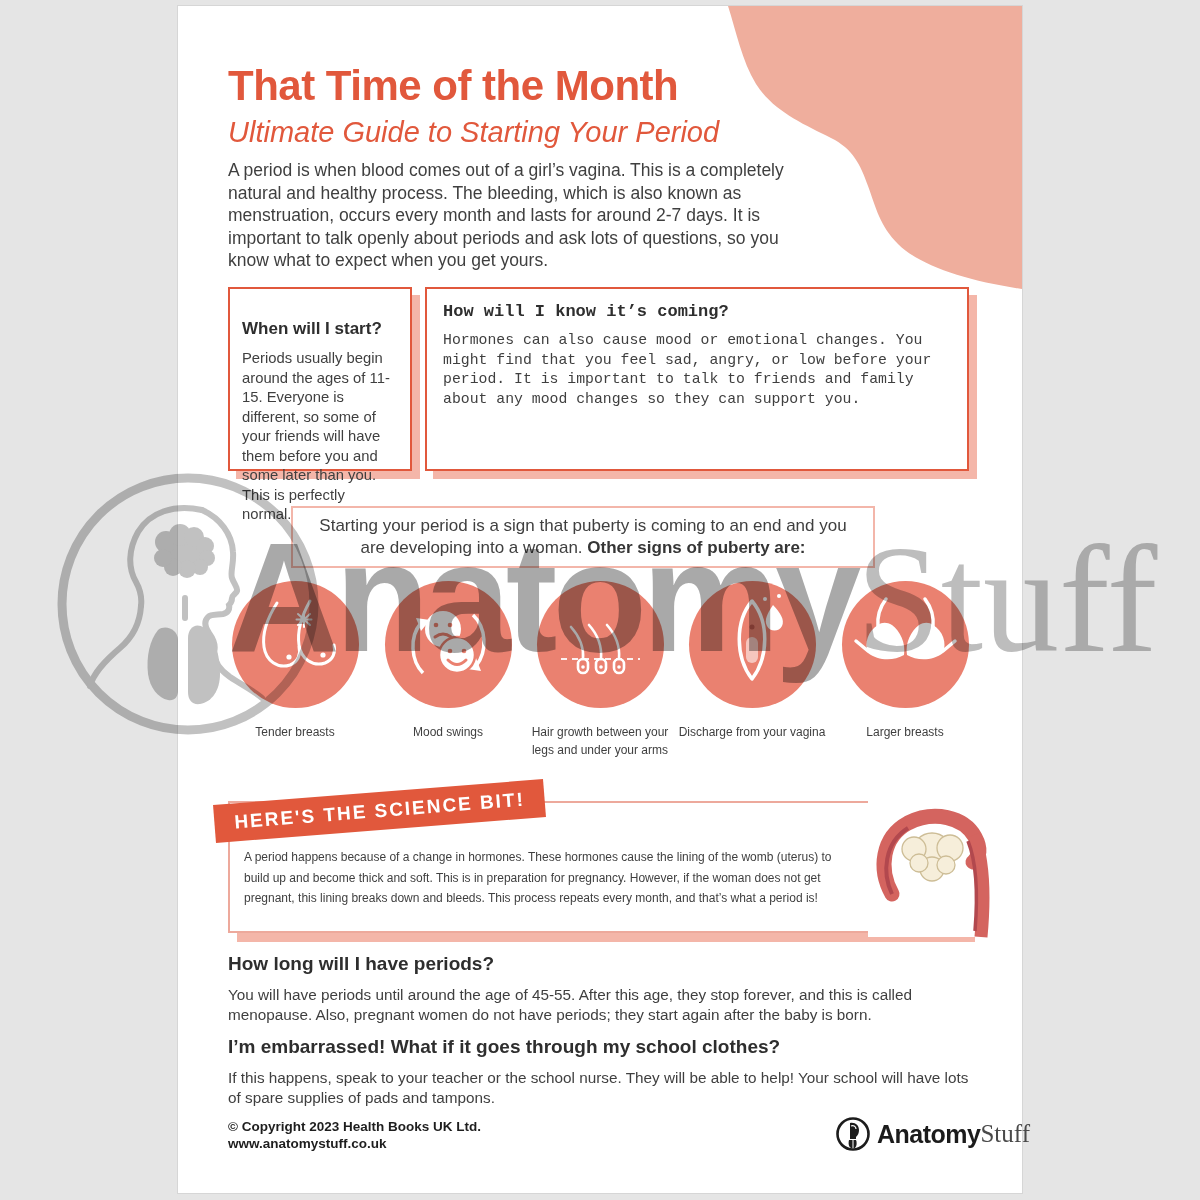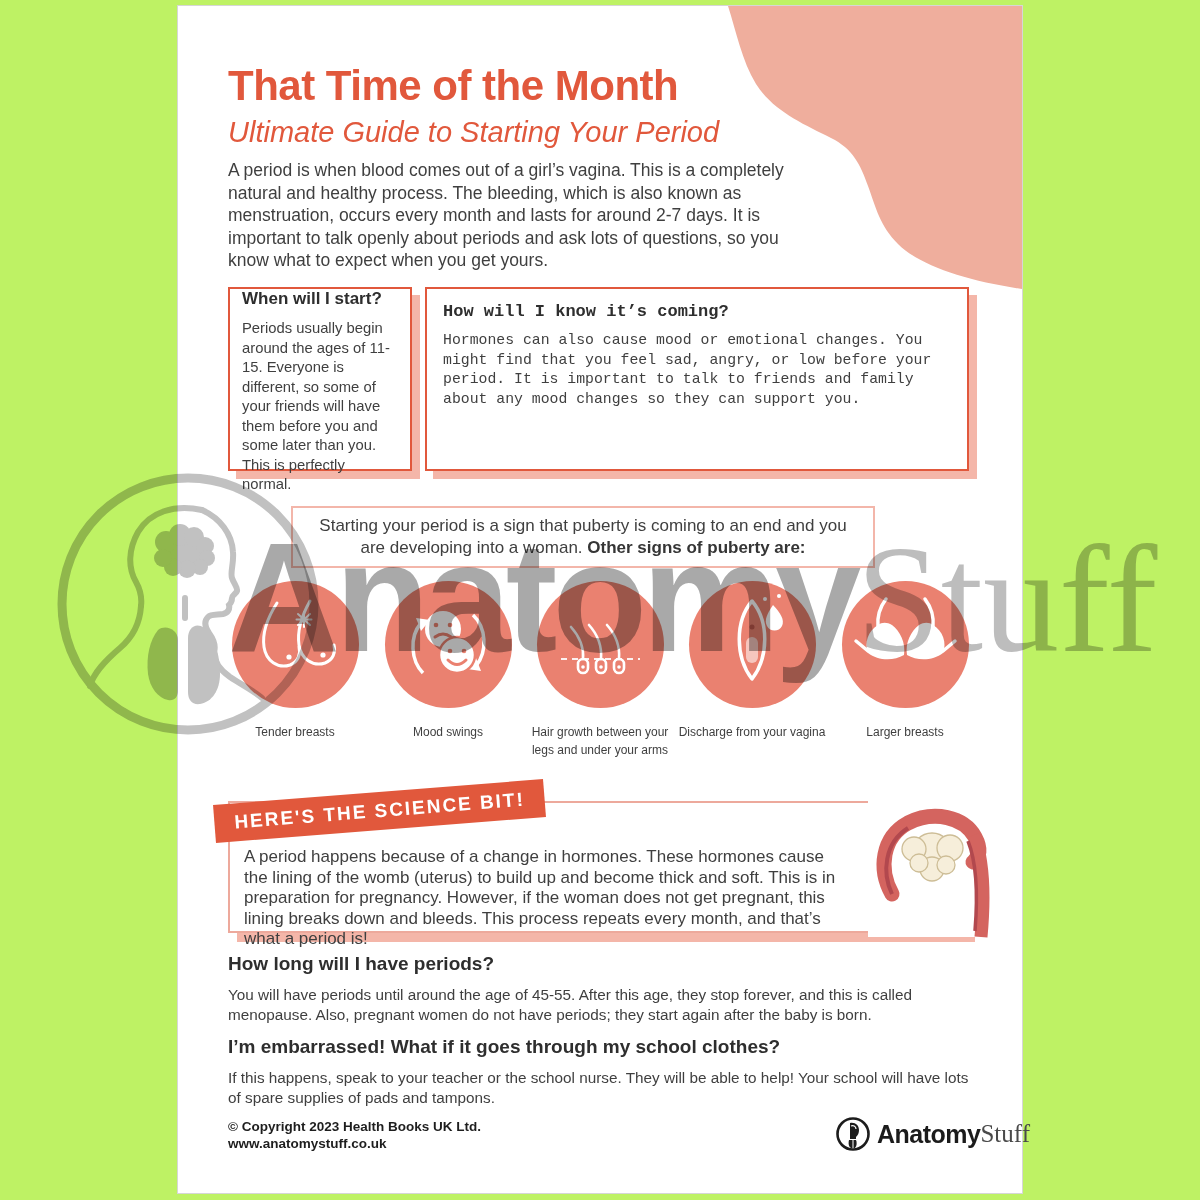--- a/index.html
+++ b/index.html
@@ -1,51 +1,51 @@
 <!DOCTYPE html>
 <html><head>
 <meta charset="utf-8">
 <style>
   html,body{margin:0;padding:0;background:#ffffff;}
   body{width:1200px;height:1200px;position:relative;font-family:"Liberation Sans",sans-serif;}
-  .canvas{position:absolute;left:0;top:0;width:1200px;height:1200px;overflow:hidden;background:#bef264;}
+  .canvas{position:absolute;left:0;top:0;width:1200px;height:1200px;overflow:hidden;background:#e5e5e5;}
 
   .page{position:absolute;left:177px;top:5px;width:846px;height:1189px;background:#fff;
         border:1px solid #d6d6d6;box-sizing:border-box;}
 
   
   .blob{position:absolute;right:0;top:0;width:294px;height:285px;}
 
   .title{position:absolute;left:50px;top:56px;font-size:42px;font-weight:bold;color:#E1583C;letter-spacing:-0.5px;}
   .subtitle{position:absolute;left:50px;top:110px;font-size:29px;font-style:italic;color:#E1583C;}
   .intro{position:absolute;left:50px;top:153px;width:560px;font-size:17.5px;line-height:22.5px;color:#3F3F3F;}
 
   .ibox{position:absolute;top:281px;border:2px solid #E1583C;background:#fff;
         box-shadow:8px 8px 0 #F4B6A9;box-sizing:border-box;}
   .ibox h3{margin:0 0 10px 0;font-size:17px;color:#2E2E2E;}
   .ibox p{margin:0;font-size:14.8px;line-height:19.5px;color:#3F3F3F;}
-  .box-when{left:50px;width:184px;height:184px;padding:0 12px;}
+  .box-when{left:50px;width:184px;height:184px;padding:30px 12px;}
   .box-how{left:247px;width:544px;height:184px;padding:13px 16px;font-family:Liberation Mono, monospace;}
   .box-how p{margin-bottom:18px;}
 
   .banner{position:absolute;left:113px;top:500px;width:584px;border:2px solid #F3B6AA;background:#fff;
           box-sizing:border-box;padding:7px 14px;text-align:center;font-size:17px;line-height:22px;color:#3F3F3F;}
   .banner b{color:#353535;}
 
   .sign{position:absolute;top:575px;width:154px;text-align:center;}
   .s0{left:40px}.s1{left:193px}.s2{left:345px}.s3{left:497px}.s4{left:650px}
   .circle{width:127px;height:127px;border-radius:50%;background:#EA8170;margin:0 auto;position:relative;}
   .circle svg{position:absolute;left:0;top:0;width:127px;height:127px;}
   .sign-label{display:block;margin-top:15px;font-size:12px;line-height:18px;color:#3F3F3F;}
 
   .ribbon{position:absolute;left:36px;top:786px;transform:rotate(-4.5deg);background:#E1583C;color:#fff;
           font-weight:bold;font-size:19px;letter-spacing:2px;padding:8px 20px;z-index:6;white-space:nowrap;}
   .science-box{position:absolute;left:50px;top:795px;width:738px;height:132px;border:2px solid #EDA99C;
                background:#fff;box-shadow:9px 9px 0 #F4B6A9;box-sizing:border-box;}
-  .science-text{position:absolute;left:14px;top:44px;width:606px;font-size:17px;line-height:20.5px;color:#3F3F3F;}
+  .science-text{position:absolute;left:14px;top:44px;width:606px;font-size:12px;line-height:20.5px;color:#3F3F3F;}
   .uterus{position:absolute;left:684px;top:793px;width:130px;height:140px;z-index:5;}
 
   .faq-h{position:absolute;left:50px;font-size:19px;font-weight:bold;color:#2E2E2E;}
   .faq-b{position:absolute;left:50px;width:745px;font-size:15.3px;line-height:20px;color:#3F3F3F;}
   .f1h{top:947px}.f1b{top:979px}.f2h{top:1030px}.f2b{top:1062px}
 
   .footer-left{position:absolute;left:50px;top:1112px;font-size:13.5px;font-weight:bold;line-height:17px;color:#1E1E1E;}
   .logo{position:absolute;left:656px;top:1109px;display:flex;align-items:center;}
   .logo svg{width:38px;height:38px;margin-right:5px;}
   .logo-bold{font-size:25px;font-weight:bold;color:#1B1B1B;letter-spacing:-0.5px;}

